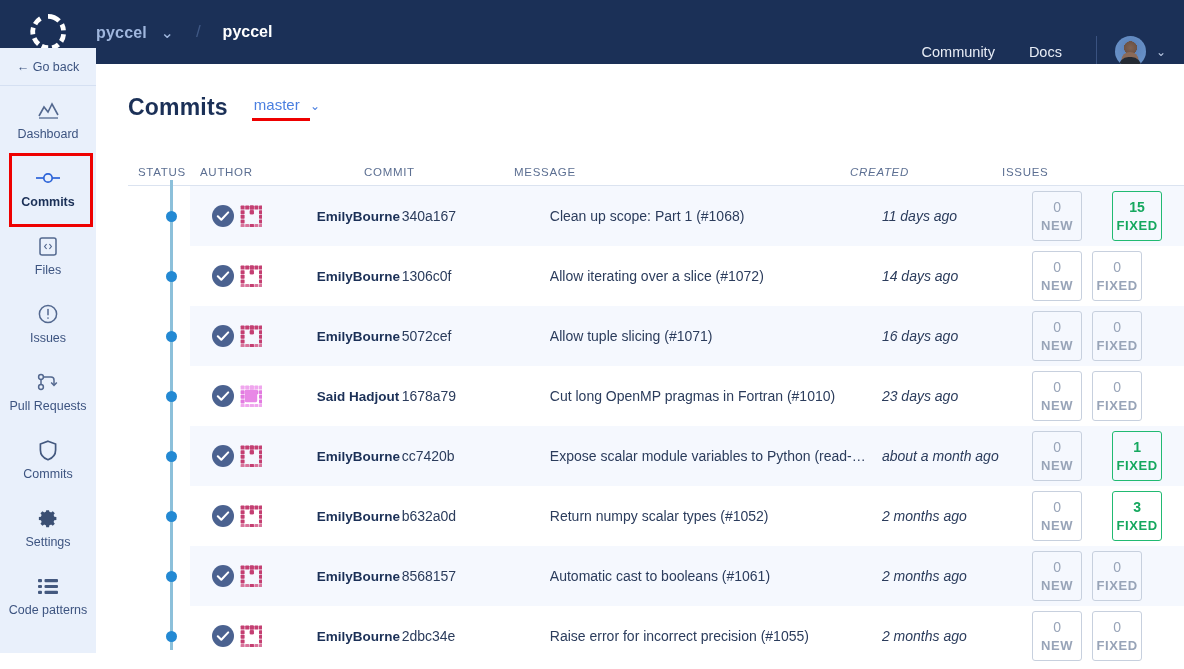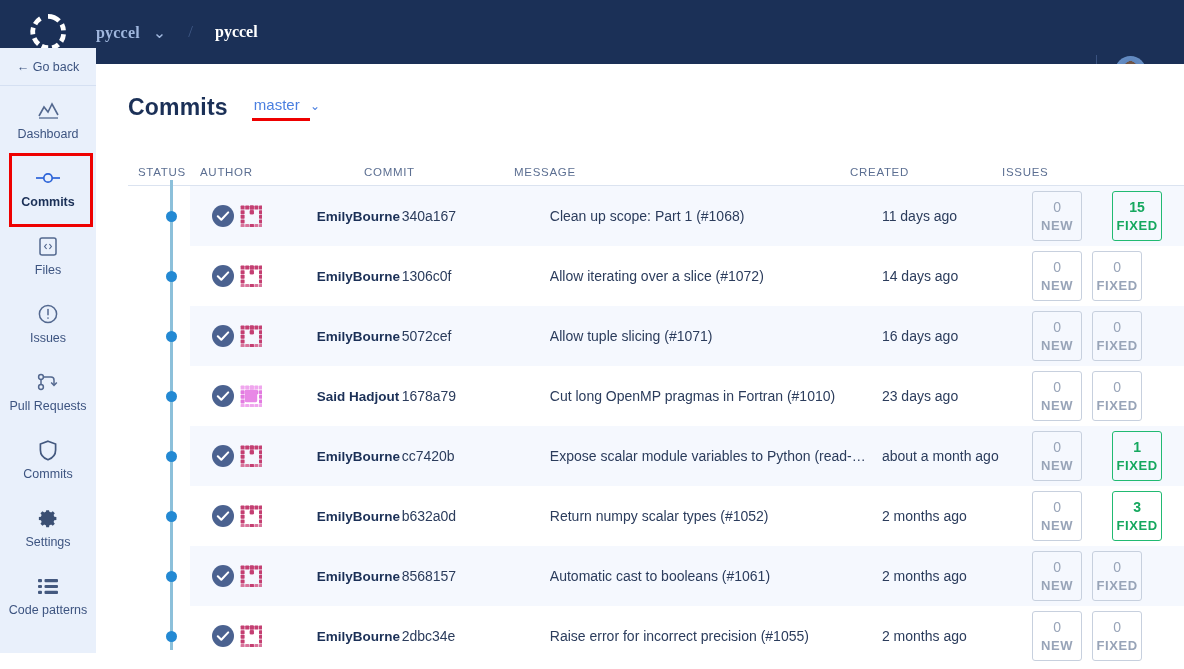--- a/index.html
+++ b/index.html
@@ -8,21 +8,21 @@
     font-family: "Liberation Sans", sans-serif;
     background: #ffffff;
     overflow: hidden;
   }
 
   
   .topbar {
     position: absolute; top: 0; left: 0;
     width: 1184px; height: 64px;
     background: #1b3057;
-    display: flex;  font-family: Liberation Serif, serif;
+    display: flex; align-items: center;
   }
   .logo-wrap {
     width: 96px; display: flex; align-items: center; justify-content: center;
   }
   .logo { width: 38px; height: 38px; display:block; }
   .crumbs { display: flex; align-items: center; height: 64px; }
   .crumb-proj {
     color: #9fb6dd; font-size: 16px; font-weight: bold; letter-spacing: .2px;
   }
   .crumb-caret { margin-left: 9px; color: #9fb6dd; }
@@ -90,21 +90,21 @@
   .tbl { position:absolute; left: 32px; top: 94px; width: 1072px; }
   .thead {
     display:flex; align-items:center; height:28px;
     color:#5c6f92; font-size:11.5px; letter-spacing:.7px;
     border-bottom:1px solid #dbe3f0;
   }
   .c-status { width: 72px; padding-left:10px; }
   .c-author { width: 164px; }
   .c-commit { width: 150px; }
   .c-msg    { width: 336px; }
-  .c-created{ width: 152px; }
+  .c-created{ width: 152px; font-style: italic; }
   .c-issues { width: 170px; }
 
   .timeline {
     position:absolute; left:42px; top:22px; width:3px; height:470px;
     background:#8cc0da;
   }
   .tl-dot {
     position:absolute; left:38px; width:11px; height:11px; border-radius:50%;
     background:#2389d3;
   }

